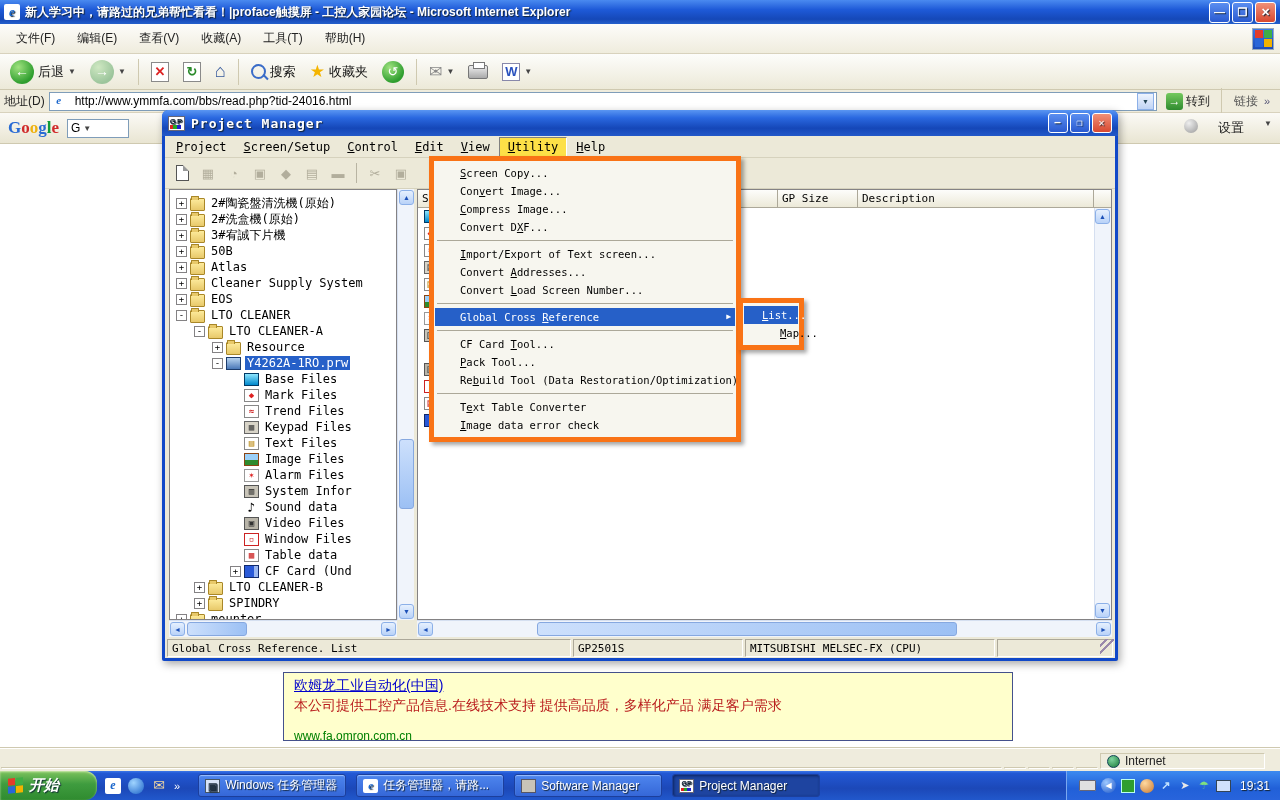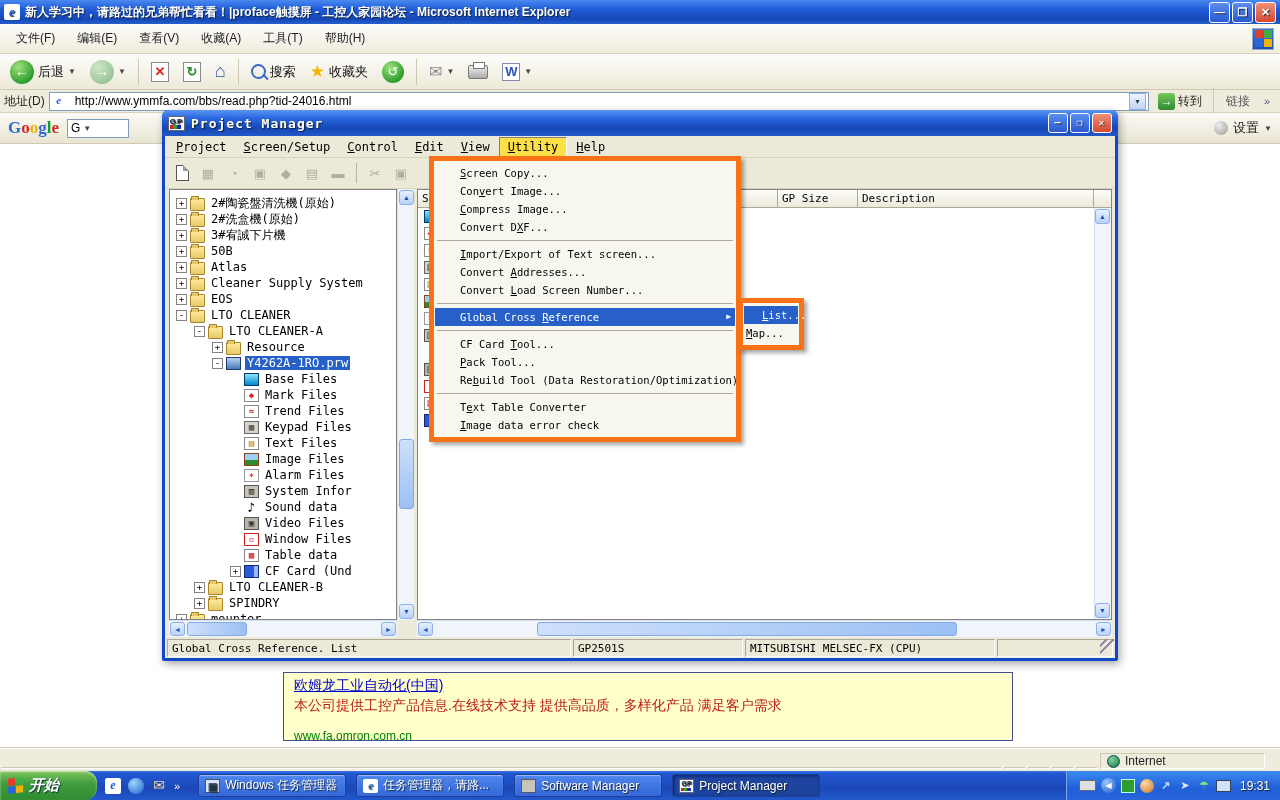--- a/index.html
+++ b/index.html
@@ -38,25 +38,25 @@
 .mail{font-size:16px;color:#888}
 .printer{width:20px;height:14px;background:linear-gradient(#eee,#aaa);border:1px solid #777;border-radius:2px;position:relative}
 .printer::before{content:"";position:absolute;left:4px;top:-4px;width:10px;height:5px;background:#fff;border:1px solid #777}
 .wicon{width:18px;height:18px;background:#fff;border:1px solid #88a;color:#2a52be;font-weight:bold;text-align:center;line-height:16px}
 .tsep{width:1px;height:26px;background:#cfc9b0;margin:0 2px}
 .ie-addressbar{position:absolute;left:0;top:90px;width:1280px;height:23px;background:#efecdd;border-bottom:1px solid #d8d2bd;display:flex;align-items:center;padding:0 4px;gap:4px;color:#222}
 .addr-field{flex:1;height:19px;background:#fff;border:1px solid #7f9db9;display:flex;align-items:center;padding:0 2px;gap:4px;font-size:12px;color:#000}
 .addr-drop{width:17px;height:17px;background:linear-gradient(#eef4fe,#c0d4f4);border:1px solid #8cb0e8;text-align:center;line-height:15px;font-size:7px;color:#245;margin-left:auto}
 .go-btn{display:flex;align-items:center;gap:3px;padding:1px 5px}
 .go-ic{width:17px;height:17px;background:linear-gradient(180deg,#74c95e,#2f8b2f);border-radius:3px;color:#fff;text-align:center;line-height:16px;font-weight:bold}
-.links{display:flex;align-items:center;gap:14px;color:#555;padding:0 6px}
+.links{display:flex;align-items:center;gap:6px;color:#555;padding:0 6px}
 .ie-googlebar{position:absolute;left:0;top:113px;width:1280px;height:31px;background:linear-gradient(180deg,#fbfaf6,#e9e5d2);border-bottom:1px solid #cfc9b0;display:flex;align-items:center;padding:0 8px;gap:8px}
 .glogo{font:bold 17px "Liberation Serif",serif;letter-spacing:0}
 .gbox{width:62px;height:19px;background:#fff;border:1px solid #7f9db9;display:flex;align-items:center;padding:0 3px;gap:3px;font-size:12px}
-.settings{margin-left:auto;display:flex;align-items:center;gap:5px;color:#222;font-size:13px}
+.settings{margin-left:auto;display:flex;align-items:flex-start;gap:20px;color:#222;font-size:13px}
 .gball{width:14px;height:14px;border-radius:50%;background:radial-gradient(circle at 35% 30%,#eee,#999)}
 .ie-content{position:absolute;left:0;top:144px;width:1280px;height:604px;background:#fff;overflow:hidden}
 .adbox{position:absolute;left:283px;top:528px;width:730px;height:69px;background:#ffffcc;border:1px solid #44518c;padding:4px 10px;overflow:hidden}
 .adlink{color:#0000cc;text-decoration:underline;font-size:14px}
 .adbody{color:#b91c1c;font-size:14px;margin-top:2px}
 .adurl{color:#008000;font-size:12px;margin-top:14px}
 .ie-statusbar{position:absolute;left:0;top:748px;width:1280px;height:23px;background:#efecdd;border-top:1px solid #fff;box-shadow:0 -1px 0 #cfc9b0;display:flex;align-items:flex-end;color:#222}
 .sb-cell{border:1px solid;border-color:#cfc9b0 #fff #fff #cfc9b0;margin:2px 1px}
 .sb-main{flex:1}
 .sb-sq{width:22px}
@@ -573,21 +573,21 @@
       <div class="mitem">CF Card <u>T</u>ool...</div>
       <div class="mitem"><u>P</u>ack Tool...</div>
       <div class="mitem">Re<u>b</u>uild Tool (Data Restoration/Optimization)</div>
       <div class="msep"></div>
       <div class="mitem">T<u>e</u>xt Table Converter</div>
       <div class="mitem"><u>I</u>mage data error check</div>
     </div>
 
   <div class="menu" id="gcr-submenu">
       <div class="mitem hl" style="padding-left: 18px;"><u>L</u>ist...</div>
-      <div class="mitem" style="padding-left: 2px;"><u>M</u>ap...</div>
+      <div class="mitem" style="padding-left: 36px;"><u>M</u>ap...</div>
     </div>
 
   <div class="taskbar">
     <span class="start-btn">
       <span class="sflag">
           <i></i>
           <i></i>
           <i></i>
           <i></i>
         </span>

